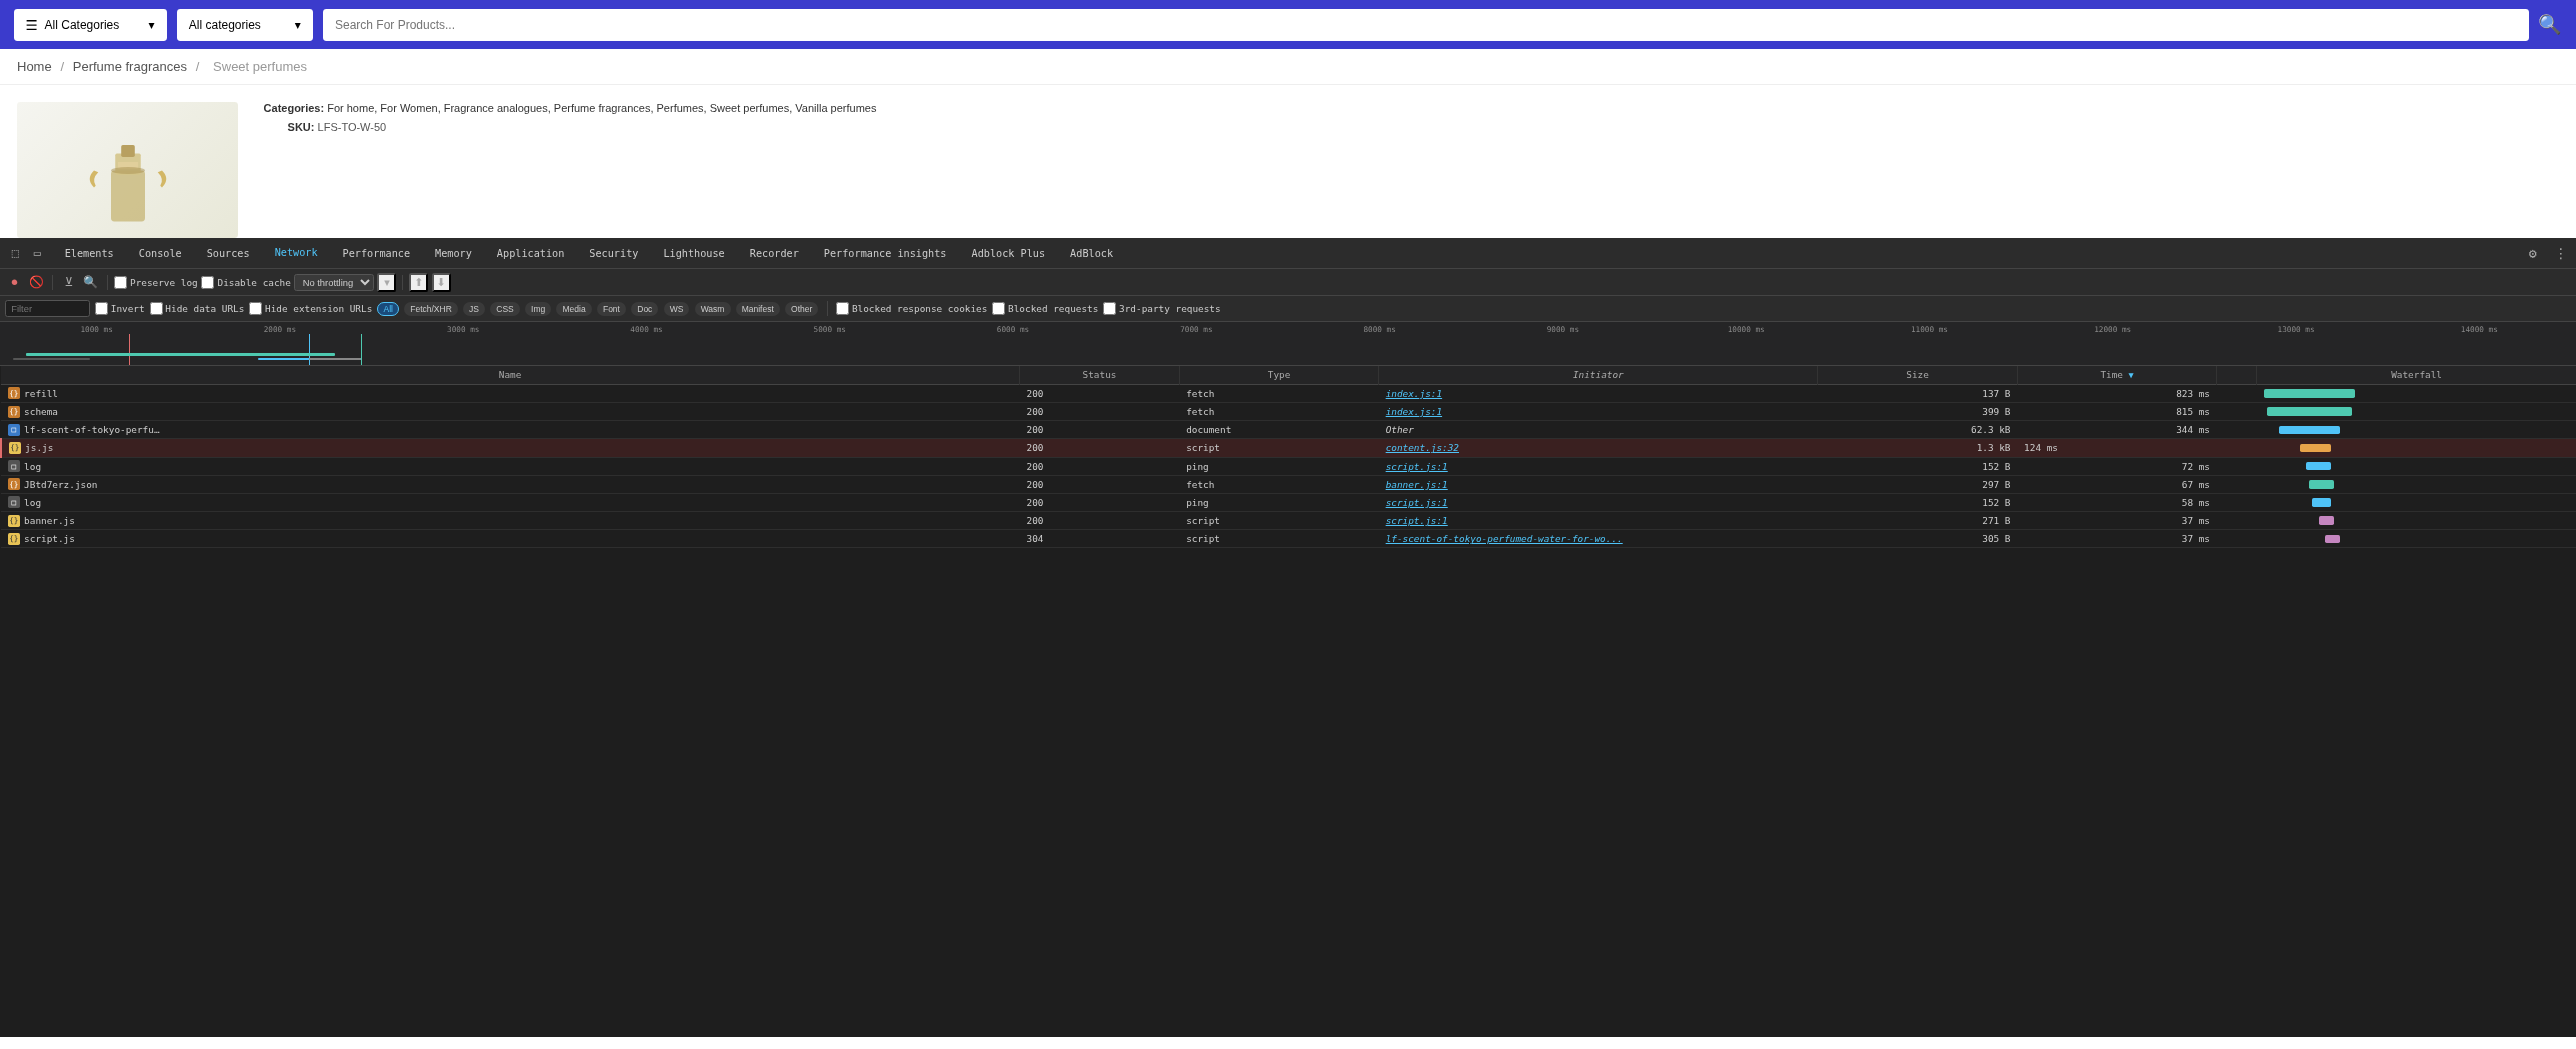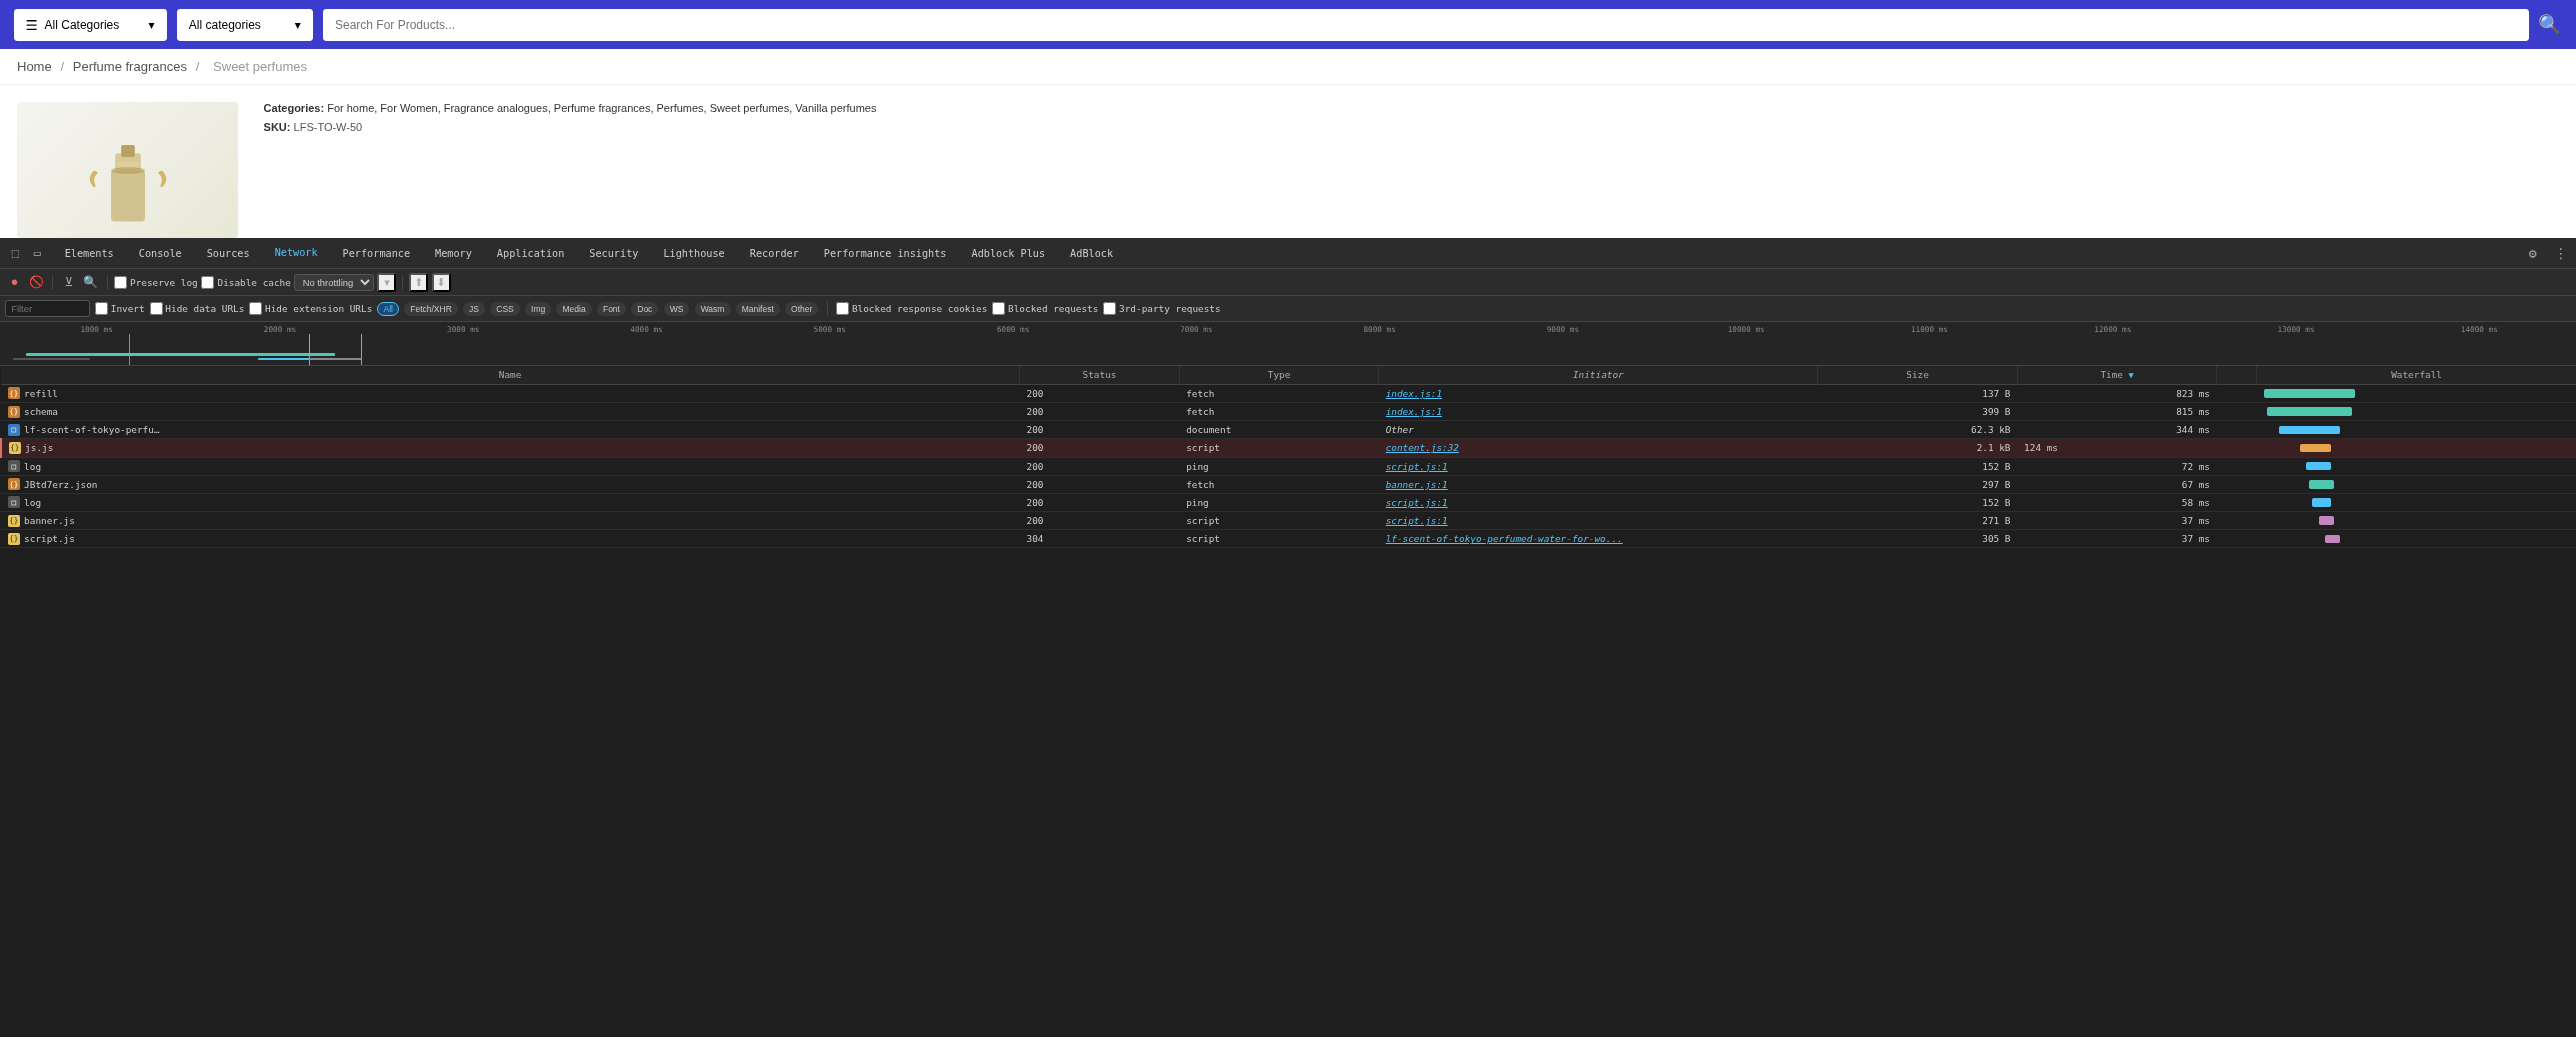--- a/index.html
+++ b/index.html
@@ -97,20 +97,21 @@
     .product-details {
       flex: 1;
       font-size: 11px;
       color: #333;
     }
     .product-details .cat-label {
       font-weight: 700;
     }
     .product-details .sku-label {
       font-weight: 600;
+      margin-left: 24px;
     }
     .product-details .sku-val {
       color: #555;
     }
 
     
     .devtools {
       background: #1e1e1e;
       color: #ccc;
       font-size: 9.4px;
@@ -295,21 +296,20 @@
       position: relative;
       overflow: hidden;
     }
     .timeline-labels {
       display: flex;
       position: absolute;
       top: 3.4px;
       left: 0;
       right: 0;
       padding: 0 5px;
-      justify-content: center;
     }
     .timeline-label {
       font-size: 7.7px;
       color: #888;
       flex: 1;
       text-align: center;
     }
     .timeline-vline {
       position: absolute;
       top: 0;
@@ -663,21 +663,21 @@
             </td>
           </tr>
           <tr class="highlighted">
             <td class="col-name" style="display: flex; align-items: center; gap: 4.3px; overflow: hidden; text-overflow: ellipsis;">
               <span class="file-icon icon-script">{}</span>
               <span style="overflow:hidden;text-overflow:ellipsis;">js.js</span>
             </td>
             <td class="col-status">200</td>
             <td class="col-type">script</td>
             <td class="col-initiator"><span class="link-text">content.js:32</span></td>
-            <td class="col-size" style="text-align: right;">2.1 kB</td>
+            <td class="col-size" style="text-align: right;">1.3 kB</td>
             <td class="col-time" style="text-align: left;">124 ms</td>
             <td style="width: 17px;"></td>
             <td class="col-waterfall">
               <div style="position: relative; height: 10.2px; width: 100%;">
                 <div class="waterfall-bar bar-orange" style="position: absolute; left: 12%; width: 10%; top: 0.9px;"></div>
               </div>
             </td>
           </tr>
           <tr>
             <td class="col-name" style="display: flex; align-items: center; gap: 4.3px; overflow: hidden; text-overflow: ellipsis;">

